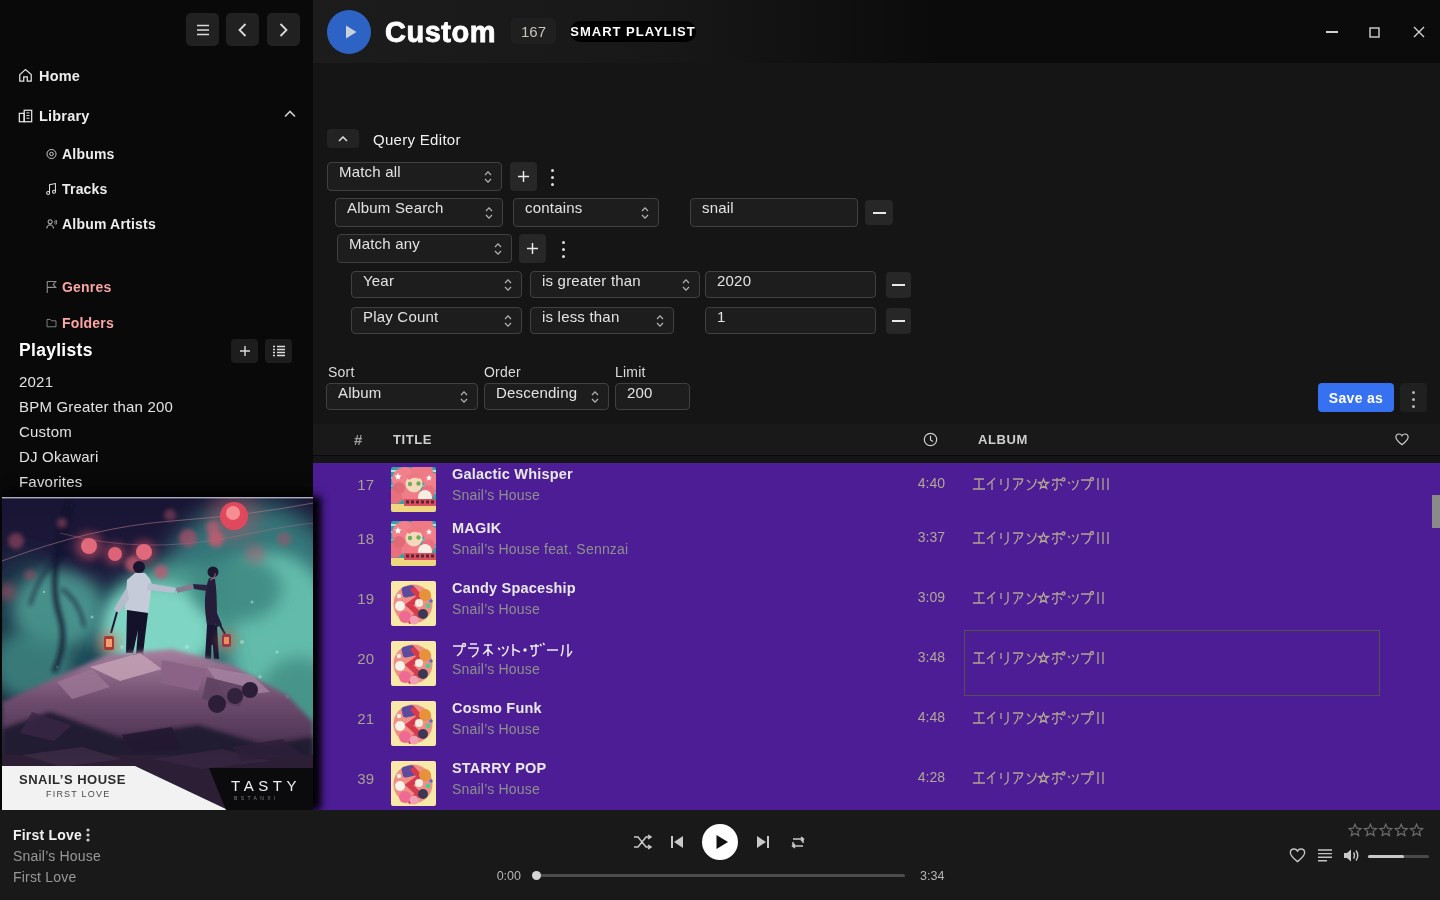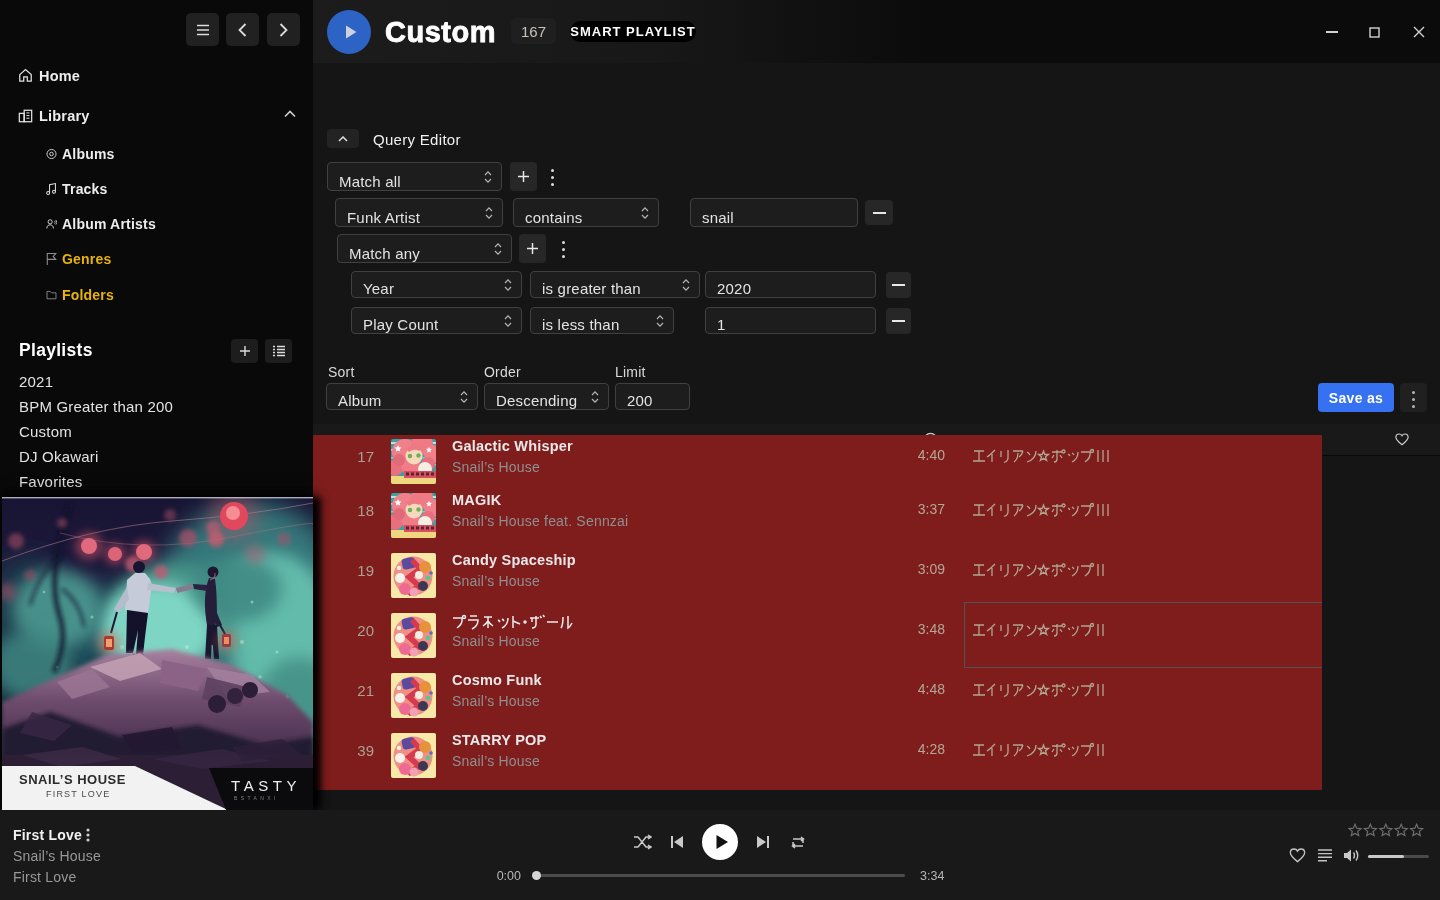--- a/index.html
+++ b/index.html
@@ -9,49 +9,49 @@
   
   #sidebar{position:absolute;left:0;top:0;width:313px;height:810px;background:#090909;z-index:5;}
   .sbtn{position:absolute;width:33px;height:33px;top:13px;background:#212121;border-radius:5px;
         display:flex;align-items:center;justify-content:center;}
   #search{position:absolute;left:14px;top:13px;width:160px;height:31px;background:#1b1b1b;
           border:1px solid #2e2e2e;border-radius:4px;display:flex;align-items:center;}
   #search .ph{color:#8a8a8a;font-size:15px;margin-left:34px;letter-spacing:.3px;}
   .nav{position:absolute;display:flex;align-items:center;color:#ededed;font-weight:bold;font-size:14.5px;letter-spacing:.2px;}
   .nav .ic{display:inline-flex;width:15px;justify-content:center;margin-right:6px;}
   .nav2{font-size:14px;} .nav2 .ic{width:11px;margin-right:5px;}
-  .dim{color:#eab308;}
+  .dim{color:#fca5a5;margin-top:28px;}
   .plitem{position:absolute;left:19px;color:#e2e2e2;font-size:15px;letter-spacing:.2px;}
   
   #main{position:absolute;left:313px;top:0;width:1127px;height:810px;background:#151515;}
   #header{position:absolute;left:0;top:0;width:1127px;height:63px;
     background:linear-gradient(90deg,#1c1c1c 0%,#181818 30%,#0b0b0b 55%,#0b0b0b 100%);}
   #playbtn{position:absolute;left:14px;top:10px;width:44px;height:44px;border-radius:50%;
     background:#2e63c6;display:flex;align-items:center;justify-content:center;}
   #title{position:absolute;left:72px;top:16px;color:#fff;font-size:29px;font-weight:bold;letter-spacing:.5px;-webkit-text-stroke:0.8px #fff;}
   #count{position:absolute;left:198px;top:18px;width:45px;height:26px;background:#1f1f1f;border-radius:5px;
     color:#c9c4ba;font-size:15px;display:flex;align-items:center;justify-content:center;}
   #smart{position:absolute;left:257px;top:21px;width:126px;height:21px;background:#000;border-radius:11px;
     color:#fff;font-size:13px;font-weight:bold;letter-spacing:1px;display:flex;align-items:center;justify-content:center;}
   #toolbar{position:absolute;left:0;top:63px;width:1127px;height:54px;}
   .tb{position:absolute;color:#d6d6d6;font-weight:bold;font-size:14px;letter-spacing:.2px;}
   
   .sel,.inp{position:absolute;box-sizing:border-box;background:#1d1d1d;border:1px solid #404040;border-radius:4px;
-    color:#e3e3e3;font-size:15px;display:flex;align-items:flex-end;letter-spacing:.2px;}
+    color:#e3e3e3;font-size:15px;display:flex;align-items:flex-start;letter-spacing:.2px;}
   .sel span{margin-left:11px;} .inp span{margin-left:11px;}
   .sel svg{position:absolute;right:9px;top:50%;margin-top:-7px;}
   .qbtn{position:absolute;background:#272727;border-radius:4px;display:flex;align-items:center;justify-content:center;}
   .dots3{position:absolute;width:3px;} .dots3 i{display:block;width:3px;height:3px;border-radius:50%;background:#dcdcdc;margin:0 0 4px 0;}
   .lbl{position:absolute;color:#dadada;font-size:14px;letter-spacing:.2px;}
   #saveas{position:absolute;left:1005px;top:383px;width:76px;height:29px;background:#3671f1;border-radius:4px;
     color:#fff;font-weight:bold;font-size:14px;display:flex;align-items:center;justify-content:center;letter-spacing:.3px;}
   
   #thead{position:absolute;left:0;top:424px;width:1127px;height:31px;background:#191919;border-bottom:1px solid #090909;}
   .th{position:absolute;color:#cfcfcf;font-size:13px;font-weight:bold;letter-spacing:.6px;top:0;height:31px;display:flex;align-items:center;}
-  #tbody{position:absolute;left:0;top:435px;width:1009px;height:355px;background:#7f1d1d;overflow:hidden;}
+  #tbody{position:absolute;left:0;top:463px;width:1127px;height:355px;background:#4c1d95;overflow:hidden;}
   .num{position:absolute;width:40px;text-align:right;color:#aba092;font-size:15px;}
   .thumb{position:absolute;left:78px;width:45px;height:45px;border-radius:2px;overflow:hidden;}
   .ttl{position:absolute;left:139px;color:#e8e8e8;font-size:14.5px;font-weight:bold;letter-spacing:.2px;}
   .art{position:absolute;left:139px;color:#8f8f8f;font-size:14px;letter-spacing:.2px;}
   .dur{position:absolute;width:60px;text-align:right;color:#b3a795;font-size:14px;}
   .alb{position:absolute;left:660px;}
   #focuscell{position:absolute;left:651px;top:167px;width:414px;height:64px;border:1px solid #525252;}
   #scrollthumb{position:absolute;left:1119px;top:32px;width:8px;height:33px;background:#8a8a8a;}
   
   #player{position:absolute;left:0;top:810px;width:1440px;height:90px;background:#191919;z-index:6;}
@@ -200,21 +200,21 @@
           <path d="M6.5 1 V12 M1 6.5 H12"></path>
         </svg>
       </div>
     <div class="dots3" style="left:238px;top:169px">
         <i></i>
         <i></i>
         <i></i>
       </div>
 
     <div class="sel" style="left:22px;top:198px;width:168px;height:29px">
-        <span>Funk Artist</span>
+        <span>Album Search</span>
         <svg width="8" height="14" viewBox="0 0 8 14" fill="none" stroke="#b5b5b5" stroke-width="1.2">
           <path d="M1 5 L4 1.8 L7 5 M1 9 L4 12.2 L7 9"></path>
         </svg>
       </div>
     <div class="sel" style="left:200px;top:198px;width:146px;height:29px">
         <span>contains</span>
         <svg width="8" height="14" viewBox="0 0 8 14" fill="none" stroke="#b5b5b5" stroke-width="1.2">
           <path d="M1 5 L4 1.8 L7 5 M1 9 L4 12.2 L7 9"></path>
         </svg>
       </div>

